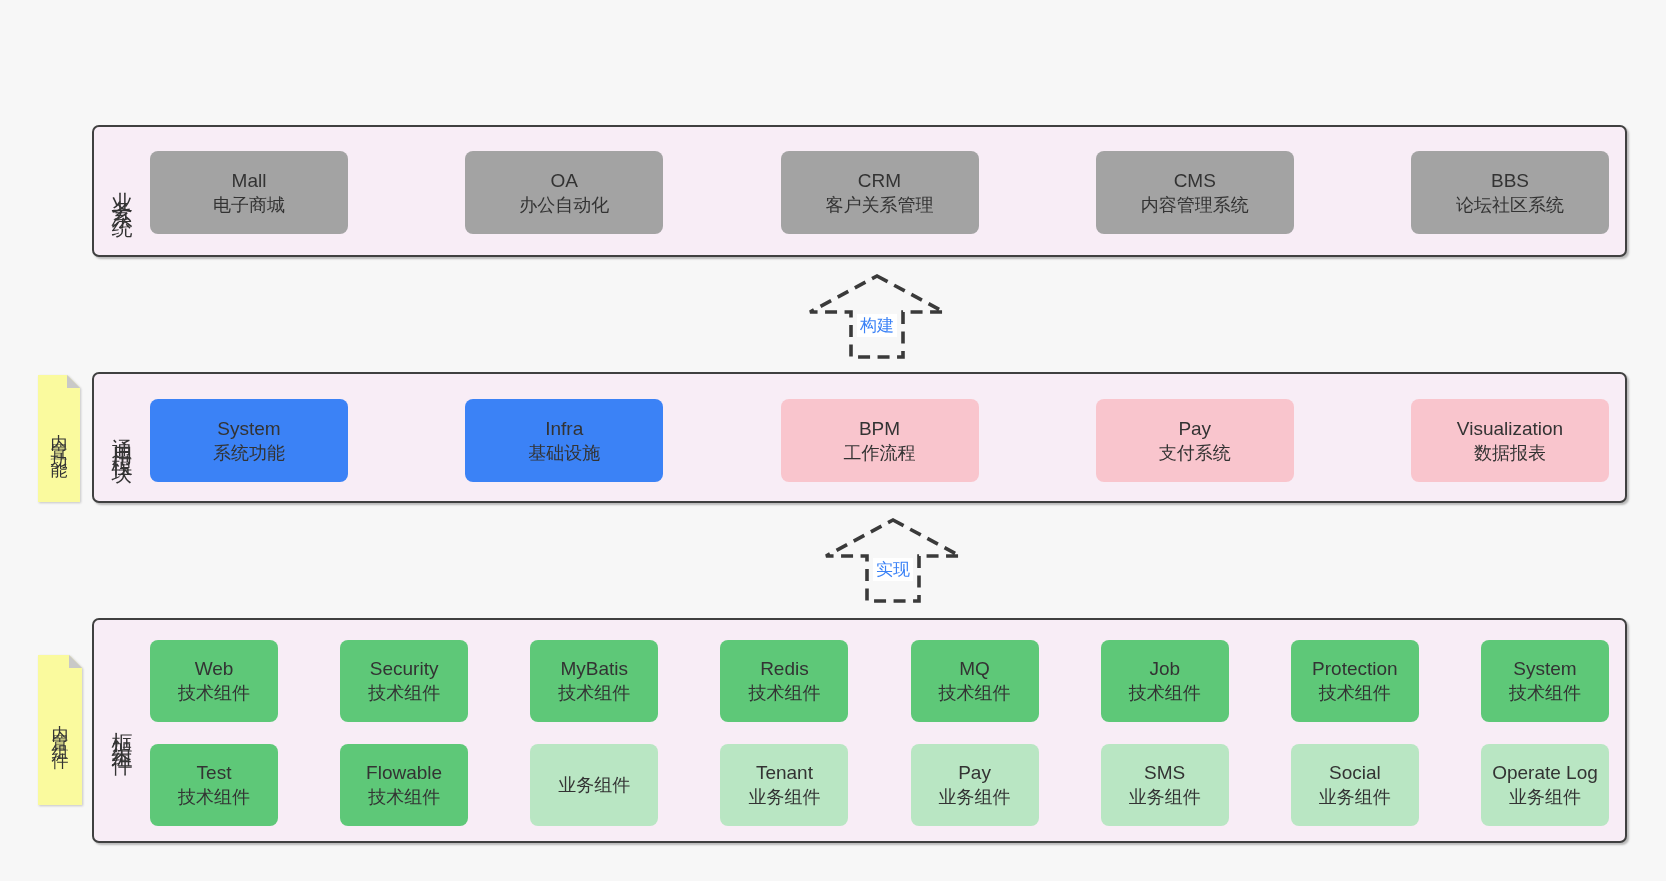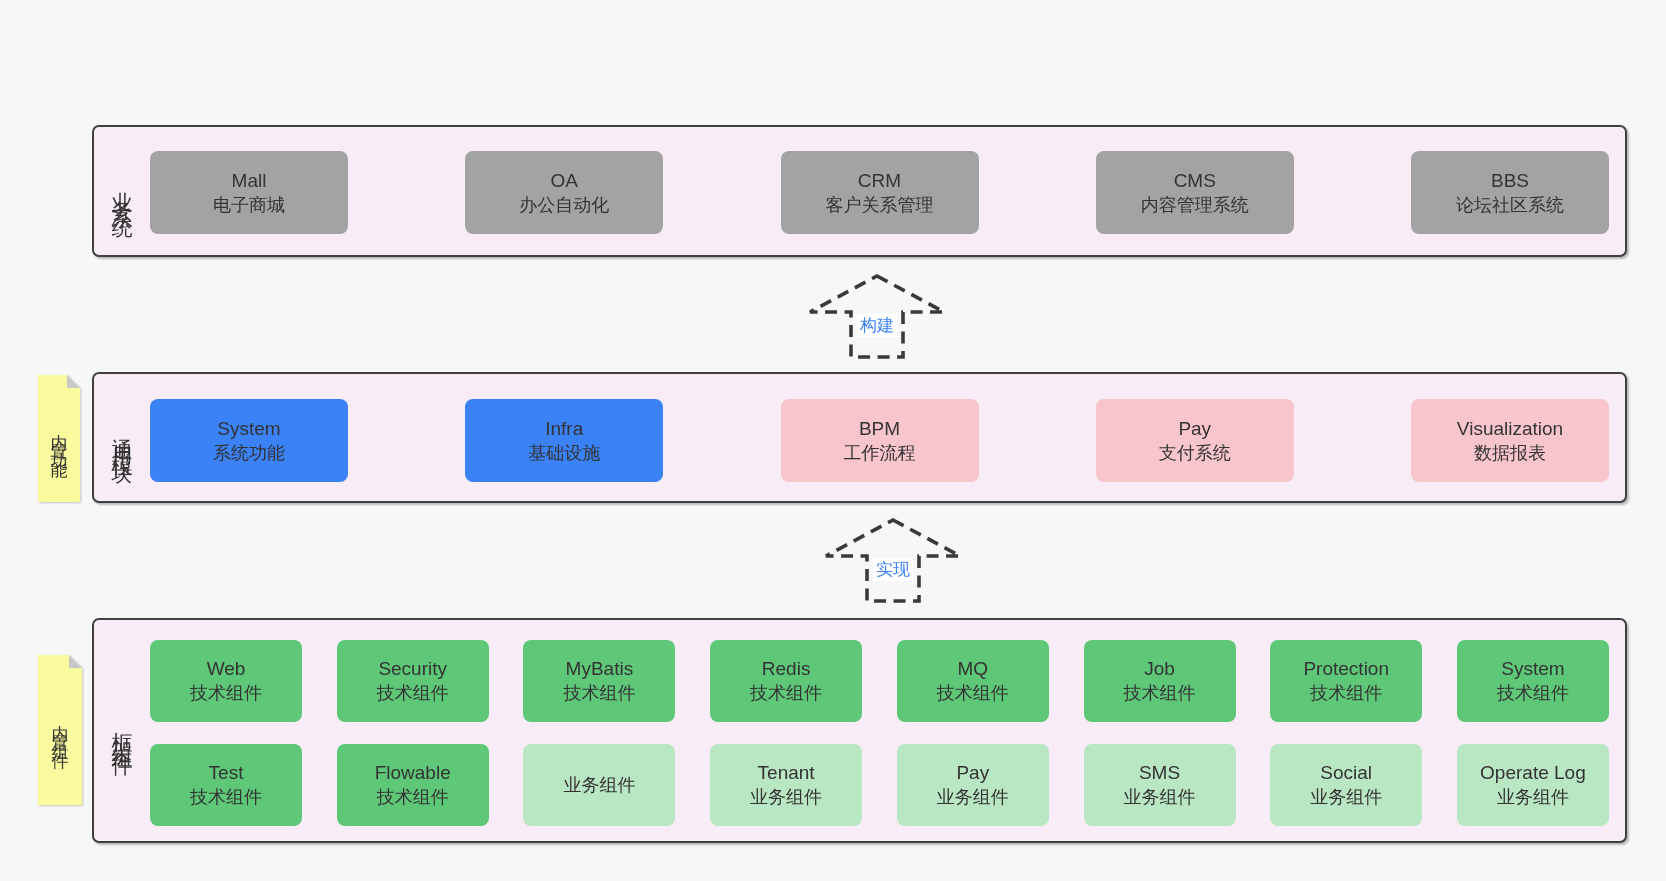--- a/index.html
+++ b/index.html
@@ -26,21 +26,21 @@
     display:flex; justify-content:space-between;
   }
   
   .box {
     box-sizing:border-box; border-radius:8px;
     display:flex; flex-direction:column; align-items:center; justify-content:center;
     text-align:center; padding:2px 8px; line-height:25px; font-size:18px;
   }
   .box .t { font-size:19px; }
   .w198 { width:198px; height:83px; }
-  .w152 { width:152px; height:82px; line-height:24px; }
+  .w152 { width:128px; height:82px; line-height:24px; }
   .blue   { background:#a3a3a3; }
   .red    { background:#3b82f6; }
   .pink   { background:#f9c5cd; }
   .green  { background:#5ec878; }
   .lgreen { background:#b9e6c3; }
   
   .sticky {
     position:absolute; left:38px;
     filter:drop-shadow(1px 1px 1px rgba(0,0,0,0.2));
   }

